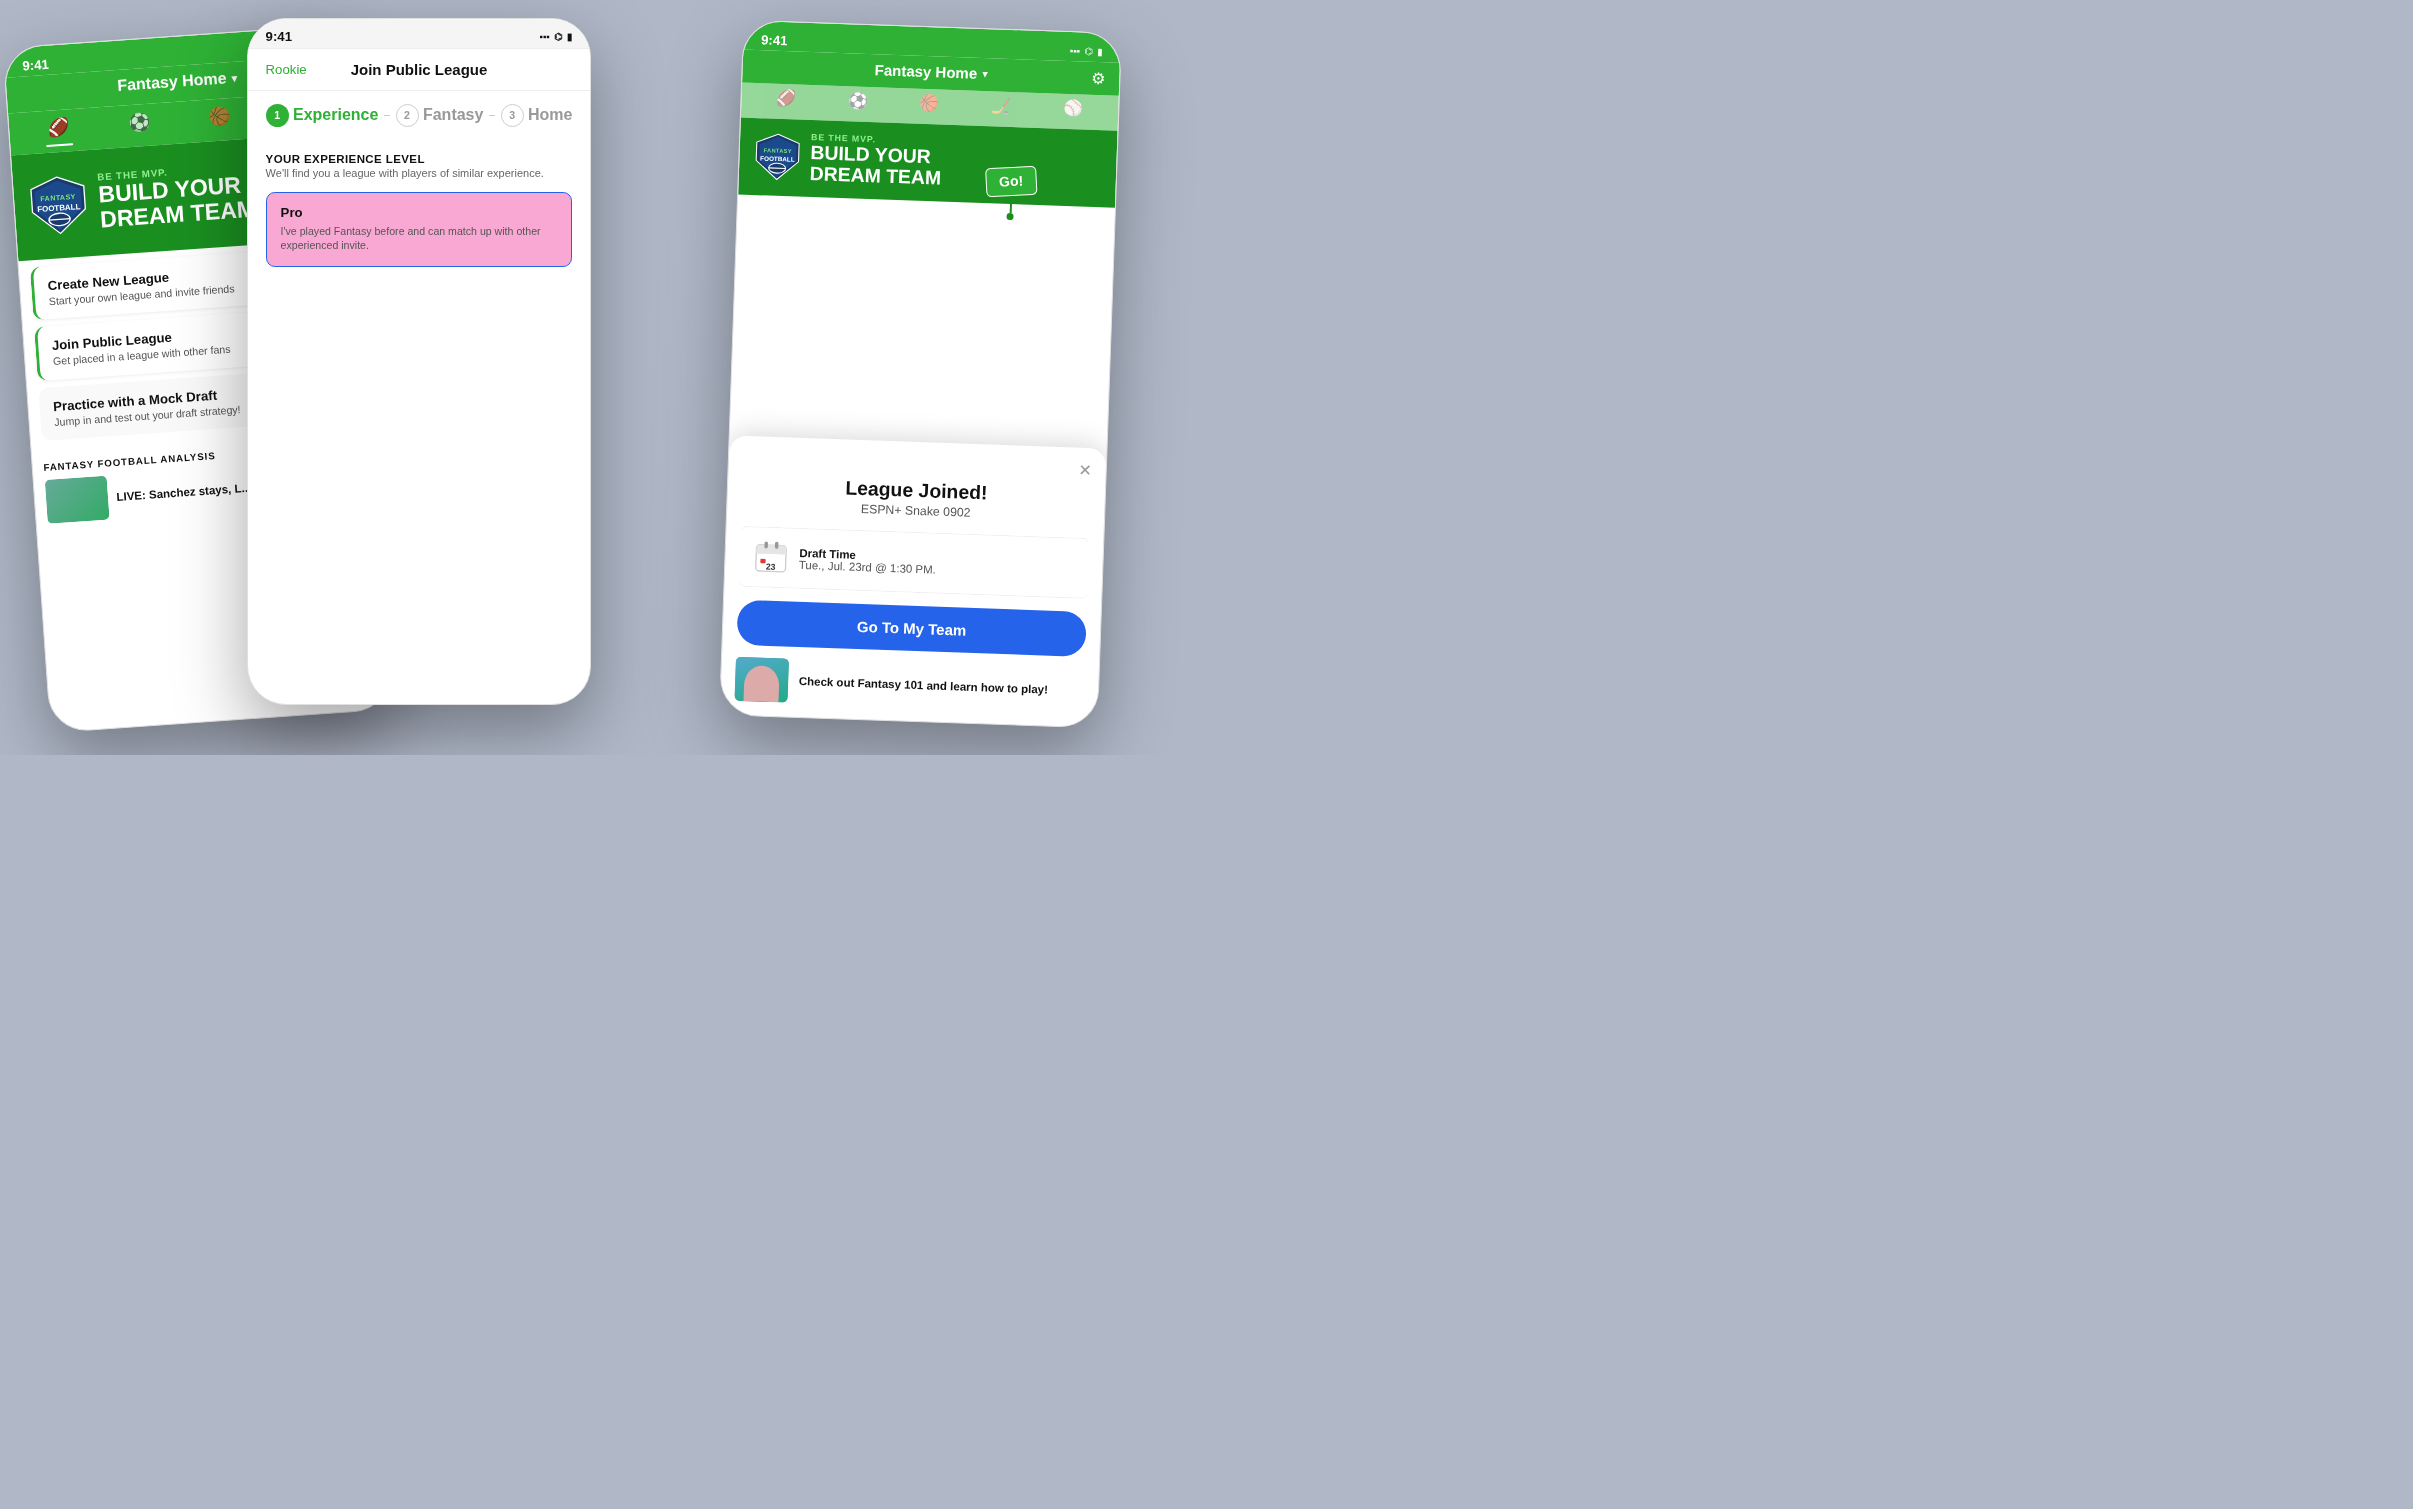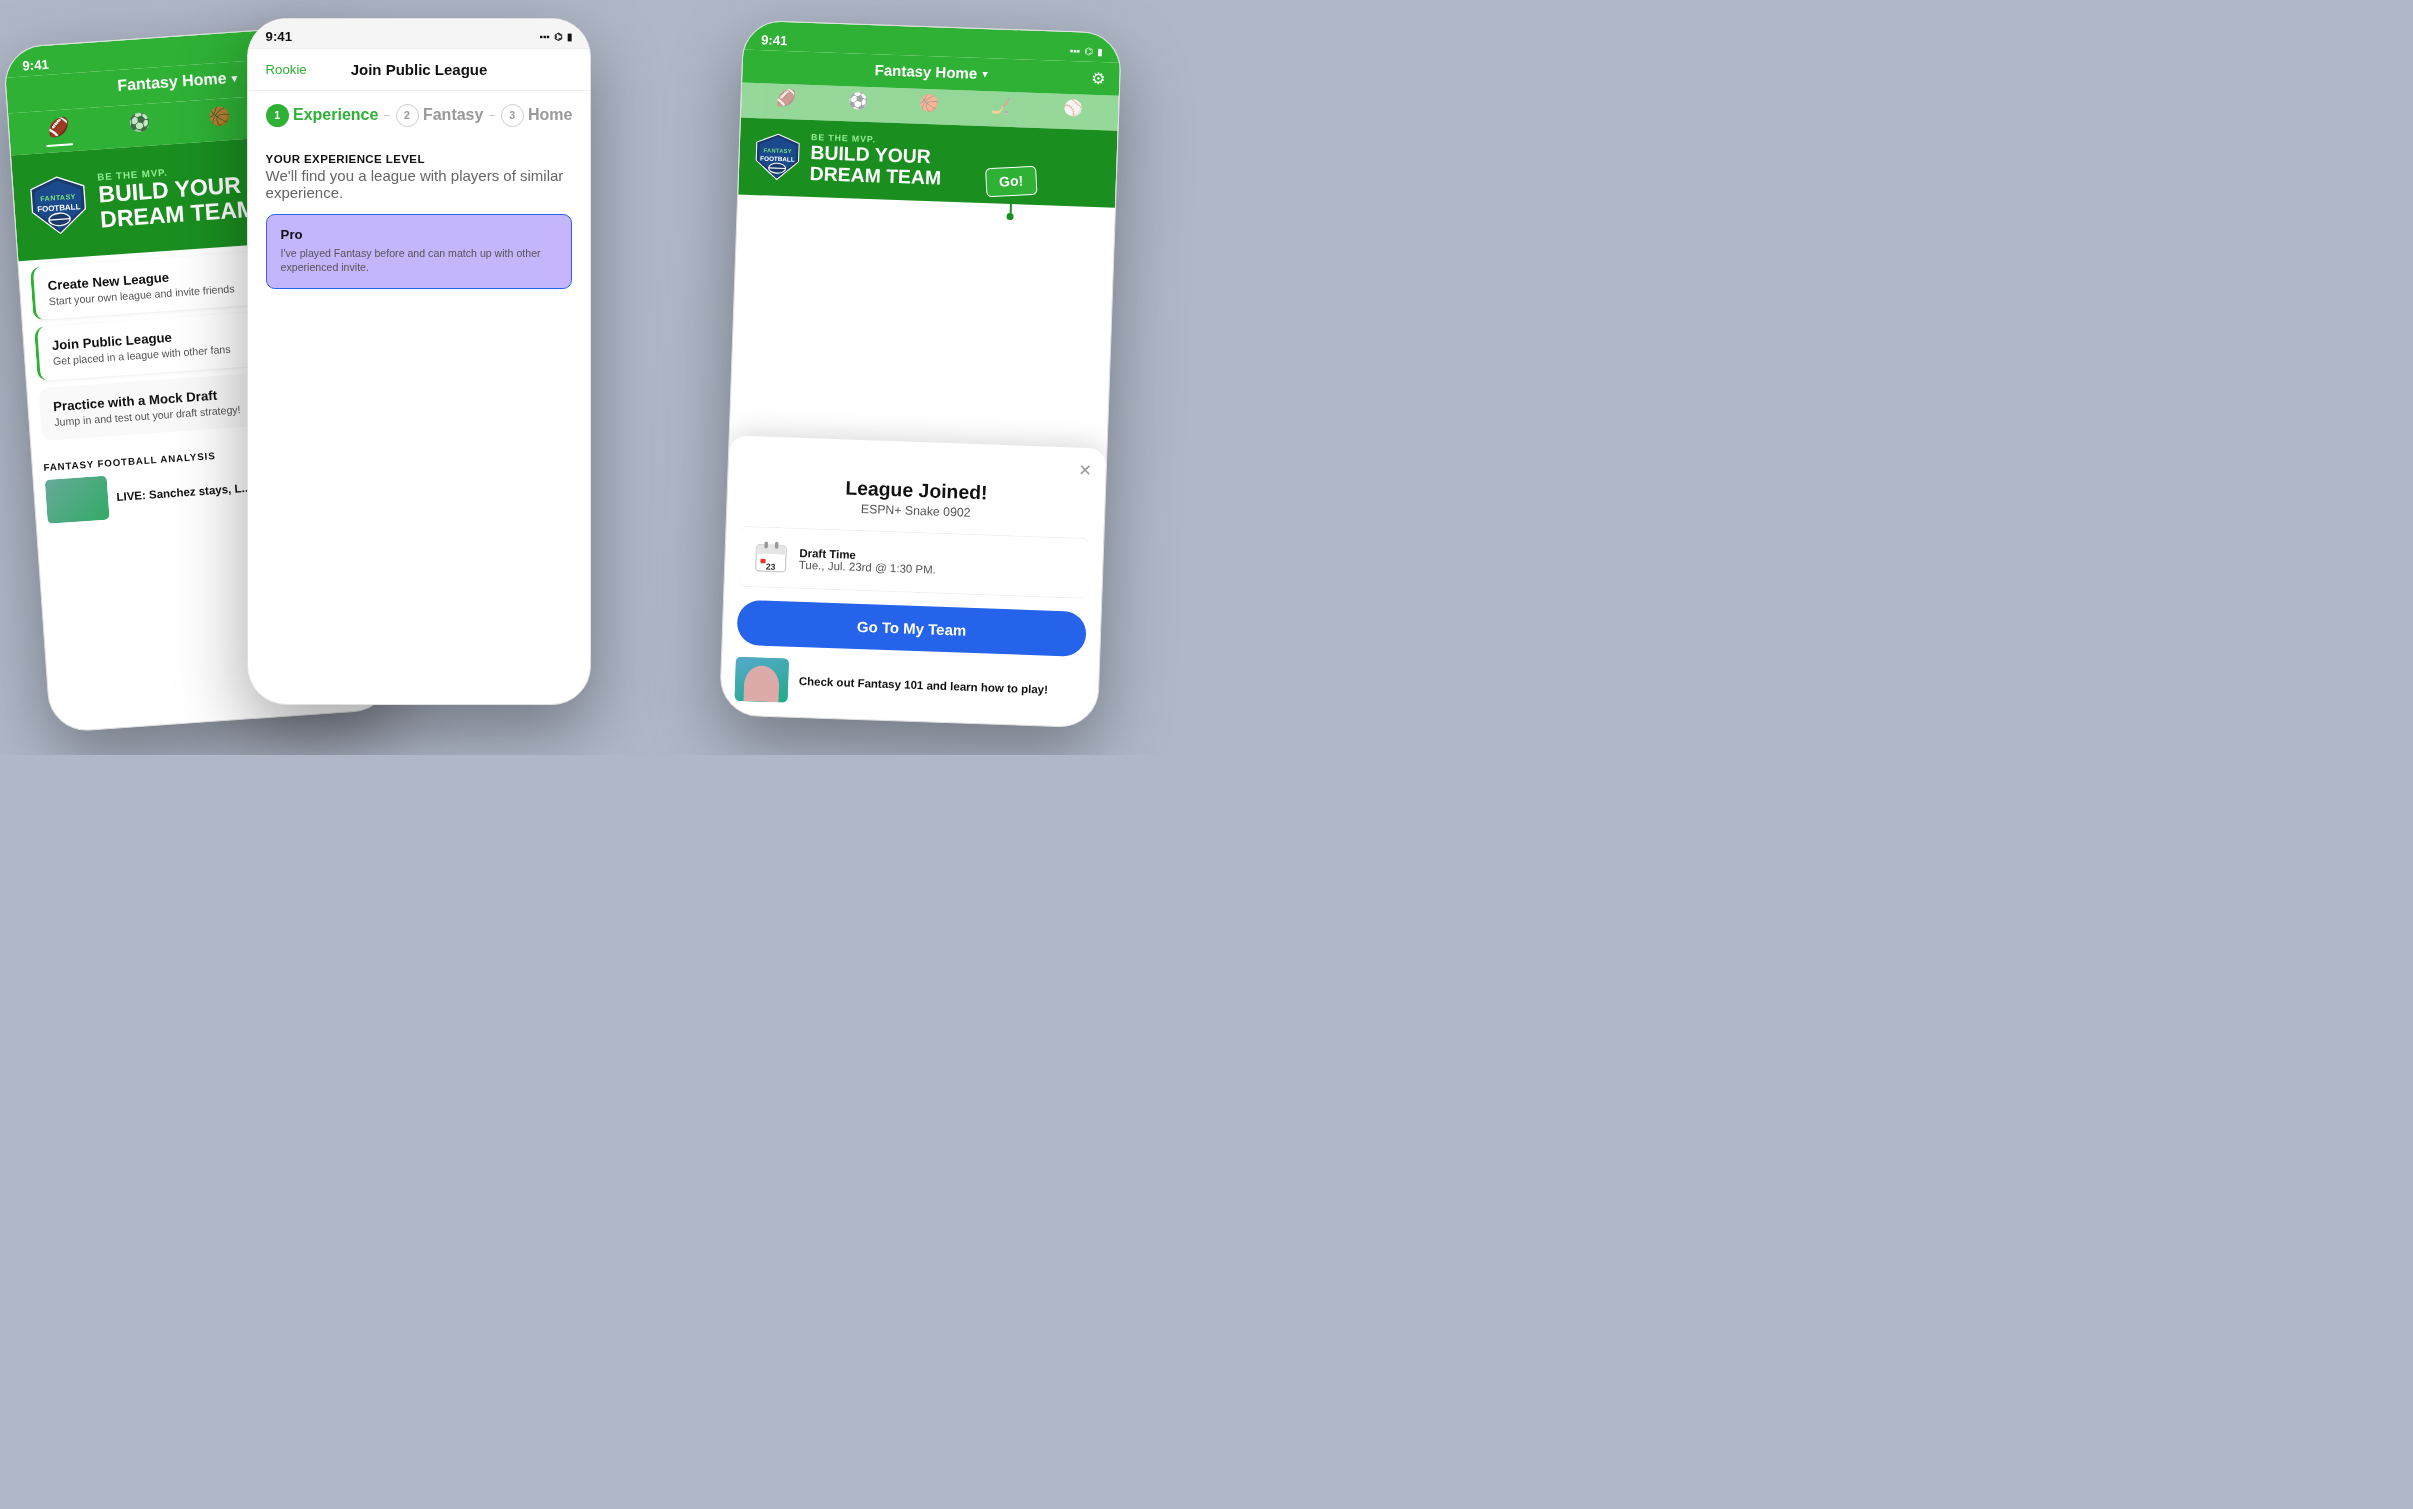--- a/index.html
+++ b/index.html
@@ -264,30 +264,30 @@
     .step-line {
       flex: 1;
       height: 0.9px;
       background: #ccc;
       margin: 0 5.3px;
     }
 
     
     .exp-section { padding: 14px 17.6px; background: #fff; }
     .exp-heading { font-size: 11.5px; font-weight: 800; color: #111; text-transform: uppercase; letter-spacing: 0.4px; }
-    .exp-subtext { font-size: 15px; color: #666; margin-top: 2.6px; margin-bottom: 12.3px; }
+    .exp-subtext { font-size: 11px; color: #666; margin-top: 2.6px; margin-bottom: 12.3px; }
 
     .exp-card {
       border: 1.8px solid #ccc;
       border-radius: 8.8px;
       padding: 12.3px 14px;
       margin-bottom: 8.8px;
       cursor: pointer;
     }
-    .exp-card.selected { border-color: #2563eb; background: #c4b5fd; }
+    .exp-card.selected { border-color: #2563eb; background: #f9a8d4; }
     .exp-card-title { font-size: 13.2px; font-weight: 700; color: #111; }
     .exp-card-desc { font-size: 10.6px; color: #555; margin-top: 3.5px; line-height: 1.4; }
     .phone-3-status {
       background: #2eb135;
       padding: 10.6px 17.6px 3.5px;
       display: flex;
       justify-content: space-between;
       align-items: center;
       color: #fff;
     }

